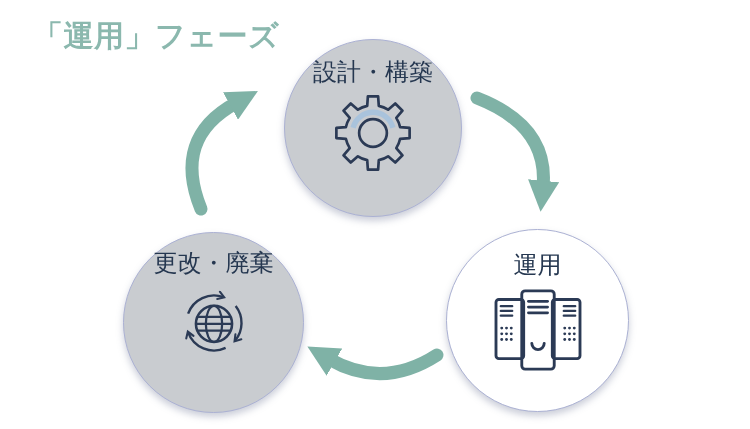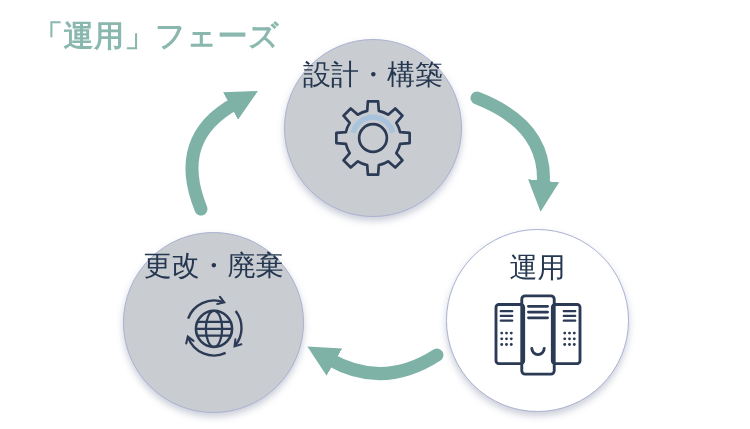--- a/index.html
+++ b/index.html
@@ -44,21 +44,21 @@
     background: #c9ccd0;
     box-shadow: 0 4px 7px rgba(118, 126, 155, 0.38);
     display: flex;
     flex-direction: column;
     align-items: center;
   }
   .node-top    { left: 284px; top: 39px;  width: 178px; height: 178px; padding-top: 18px; }
   .node-right  { left: 446px; top: 229px; width: 183px; height: 183px; padding-top: 21px; background: #ffffff; }
   .node-left   { left: 123px; top: 232px; width: 181px; height: 181px; padding-top: 16px; }
   .node-label {
-    font-size: 28px;
+    font-size: 24px;
     font-weight: 500;
     color: #253750;
     white-space: nowrap;
     line-height: 1.2;
   }
   .icon { display: block; }
   .icon-gear   { width: 84px; height: 84px; margin-top: 4px; }
   .icon-server { width: 98px; height: 84px; margin-top: 8px; }
   .icon-globe  { width: 86px; height: 86px; margin-top: 2px; }
   .navy-stroke { stroke: #2b3a55; fill: none; }

